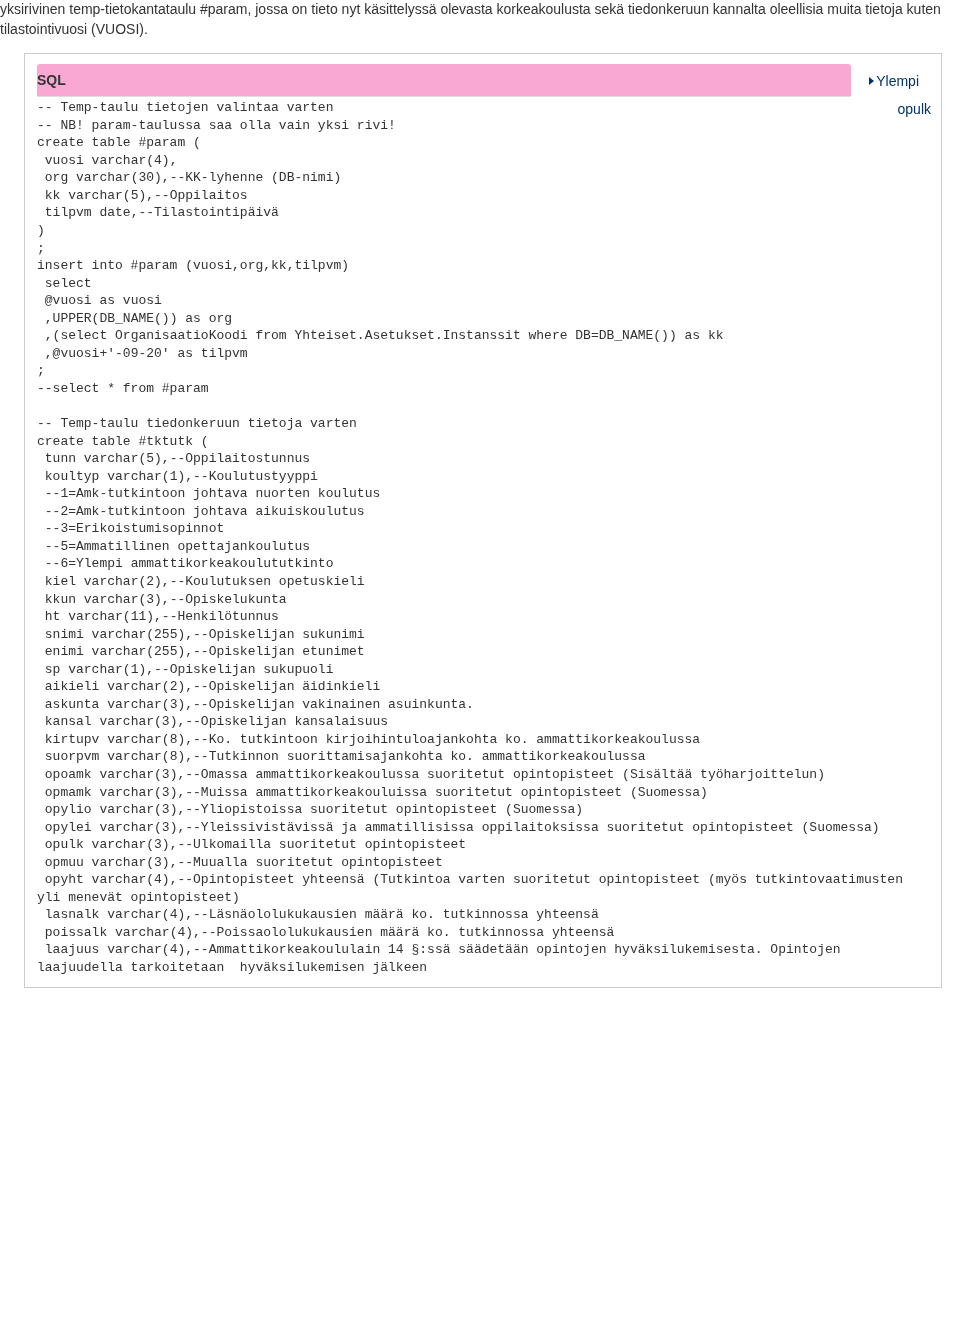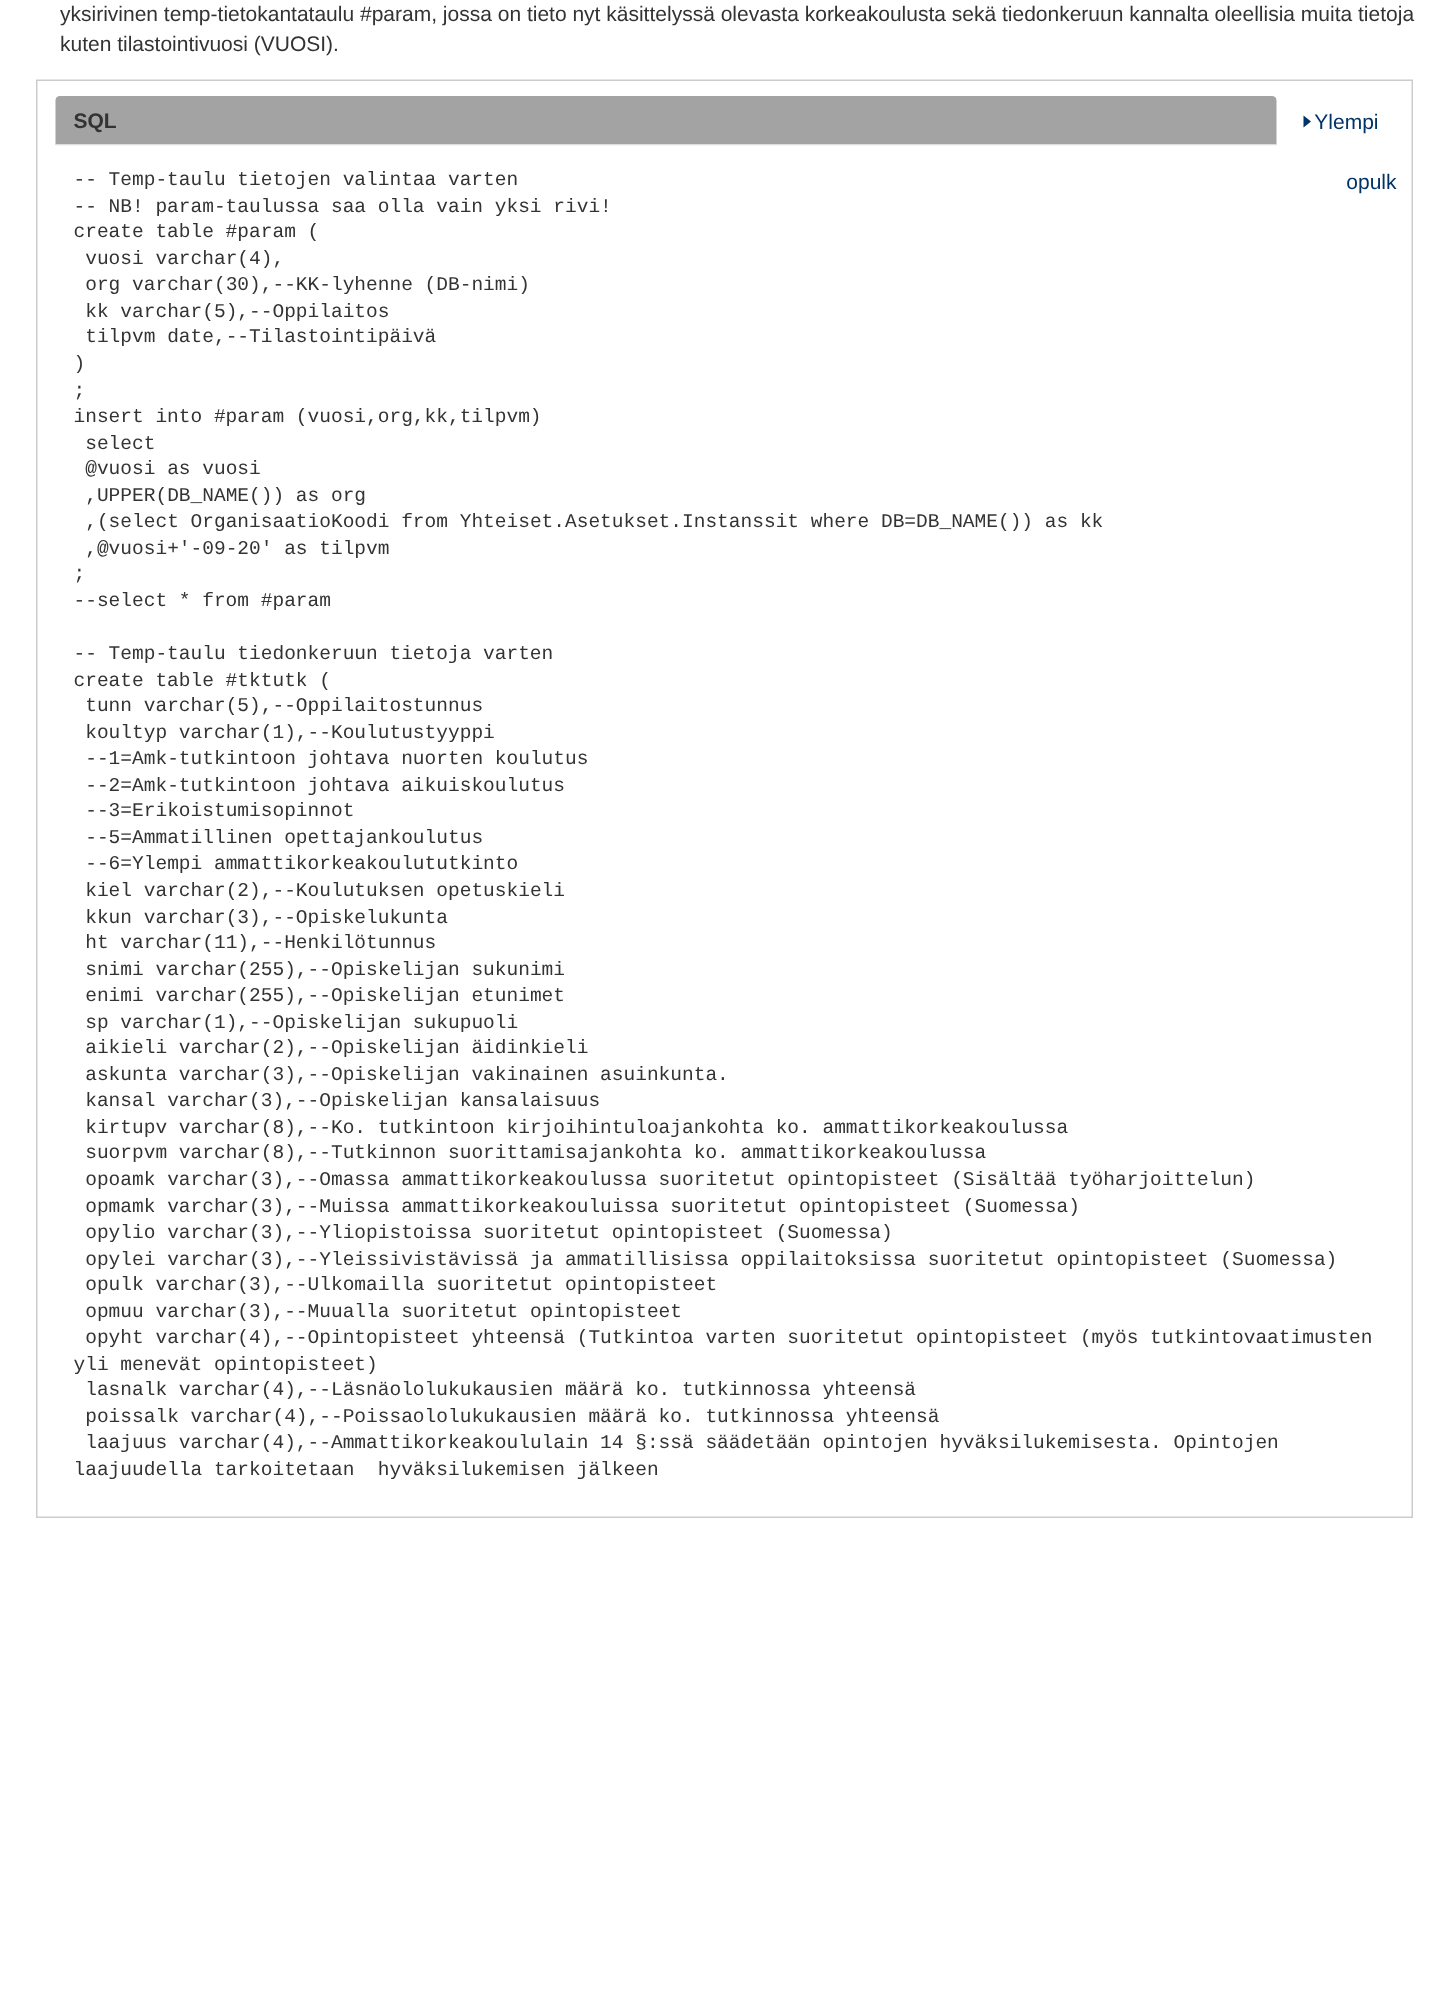--- a/index.html
+++ b/index.html
@@ -7,39 +7,38 @@
     padding: 0;
     font-family: Arial, Helvetica, sans-serif;
     background: #fff;
     color: #333;
     width: 960px;
     font-size: 14px;
   }
   .intro {
     padding: 0 6px 8px 0;
     line-height: 1.4;
-    margin-left: 40px;
   }
   .panel-outer {
     border: 1px solid #ccc;
     border-top: 1px solid #ccc;
     margin: 6px 0 0 24px;
     width: 916px;
   }
   .panel-inner {
     padding: 10px 12px 0 12px;
   }
   .code-header-row {
     display: flex;
     align-items: flex-end;
   }
   .code-header {
-    background: #a3a3a3;
+    background: #f9a8d4;
     border-bottom: 1px solid #ddd;
-    padding: 8px 12px;
+    padding: 8px 0;
     font-weight: bold;
     font-size: 14px;
     flex: 1;
     color: #333;
     border-radius: 3px 3px 0 0;
   }
   .expand-link {
     color: #003366;
     font-size: 14px;
     padding: 8px 10px 8px 18px;
@@ -60,21 +59,21 @@
     font-size: 14px;
     text-align: right;
     padding: 4px 10px 0 0;
     float: right;
   }
   pre.code {
     font-family: "Courier New", Courier, monospace;
     font-size: 13px;
     line-height: 1.35;
     white-space: pre-wrap;
-    margin: 12px;
+    margin: 0;
     padding: 2px 12px 10px 12px;
     color: #333;
     clear: none;
   }
 </style>
 </head>
 <body>
 
 <div class="intro">yksirivinen temp-tietokantataulu #param, jossa on tieto nyt käsittelyssä olevasta korkeakoulusta sekä tiedonkeruun kannalta oleellisia muita tietoja kuten tilastointivuosi (VUOSI).</div>
 

